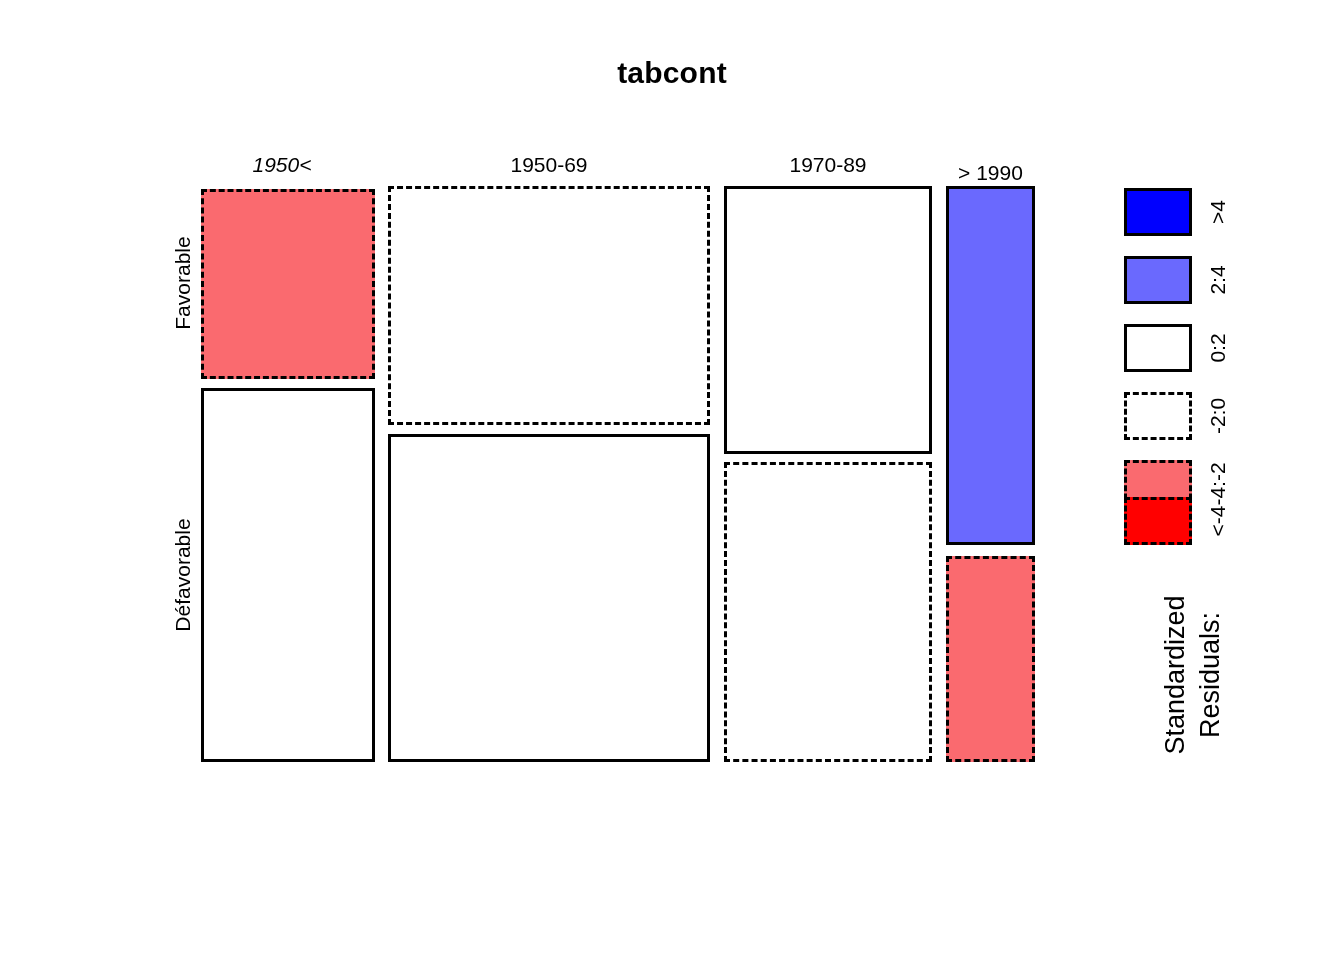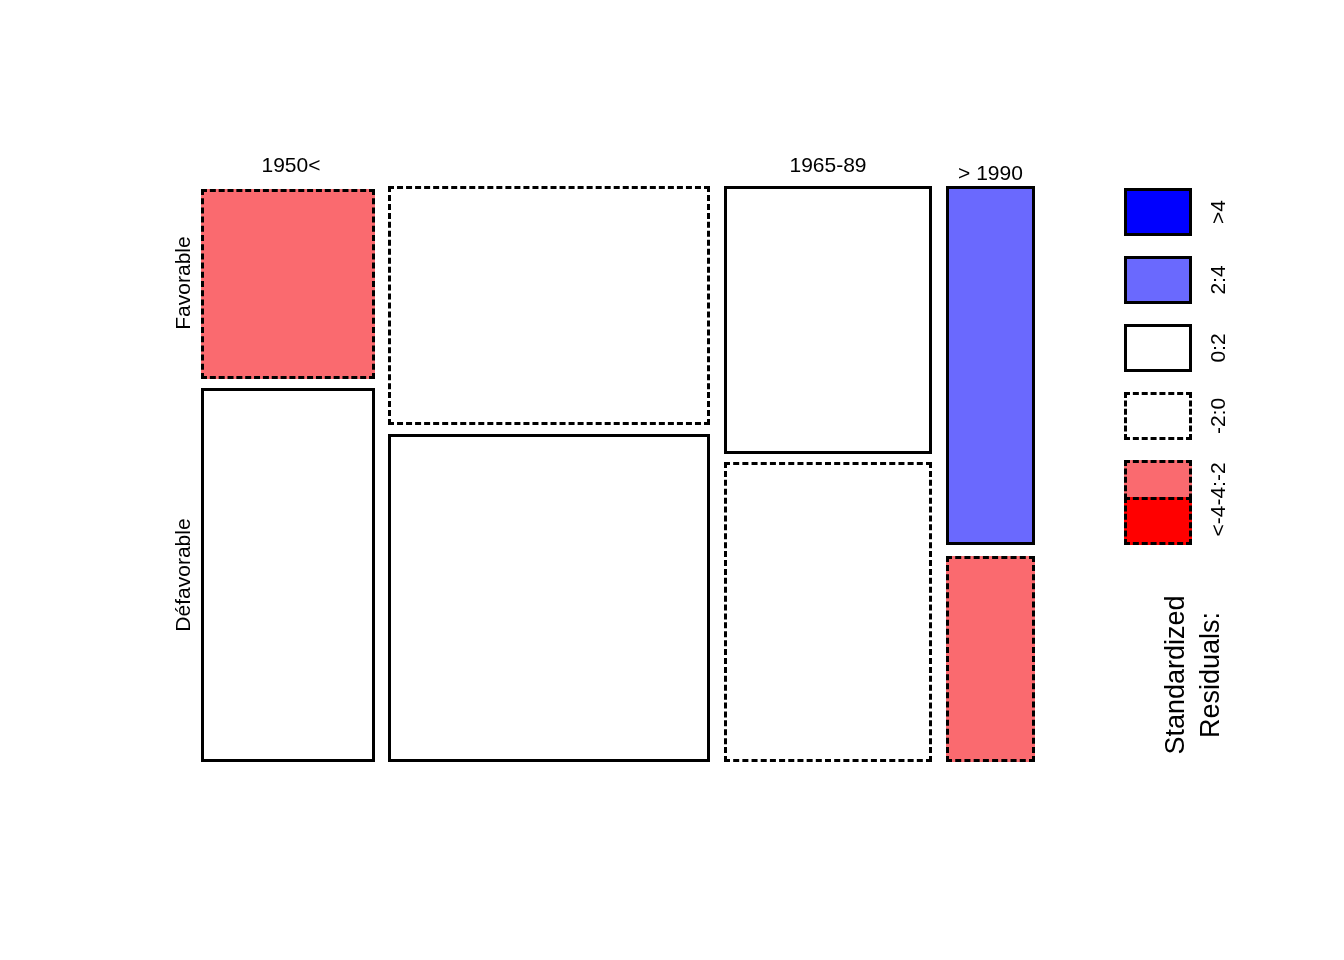--- a/index.html
+++ b/index.html
@@ -49,24 +49,26 @@
   .legend-title-line{
     position:absolute;font-size:27px;line-height:30px;white-space:nowrap;
     transform-origin:50% 50%;transform:rotate(-90deg);text-align:center;
   }
 </style>
 </head>
 <body>
 
 <div id="plot-root">
 
+  <div class="plot-title">tabcont</div>
 
   <div class="mosaic-area">
-    <div class="col-label" style="left:204px;top:153px;width:174px;">1950&lt;</div>
-    <div class="col-label" style="left:724px;top:153px;width:208px;">1965-89</div>
+    <div class="col-label" style="left:195px;top:153px;width:174px;font-style:italic;">1950&lt;</div>
+    <div class="col-label" style="left:388px;top:153px;width:322px;">1950-69</div>
+    <div class="col-label" style="left:724px;top:153px;width:208px;">1970-89</div>
     <div class="col-label" style="left:932px;top:161px;width:117px;">&gt; 1990</div>
   </div>
 
   <div class="mosaic-area">
     <div class="row-label" style="left:73px;top:271px;width:220px;">Favorable</div>
     <div class="row-label" style="left:63px;top:563px;width:240px;">Défavorable</div>
   </div>
 
   <div class="mosaic-area">
     <div class="tile dashed" style="left:201px;top:189px;width:174px;height:190px;background:#FA6A6F;"></div>

